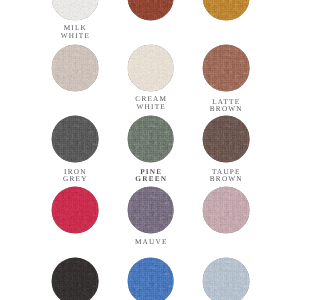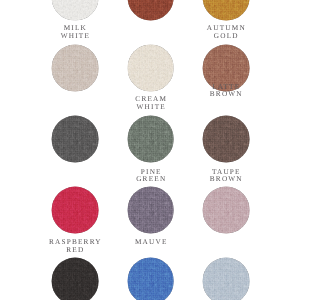--- a/index.html
+++ b/index.html
@@ -169,24 +169,20 @@
         <svg class="tex">
             <rect width="100%" height="100%" filter="url(#nzV)"></rect>
           </svg>
       </div>
       <div class="ovl" style="opacity:.13">
         <svg class="tex">
             <rect width="100%" height="100%" filter="url(#nzH)"></rect>
           </svg>
       </div>
     </div>
-    <div class="label" style="top: 28.2px;">
-      <span class="ln">AUTUMN</span>
-      <span class="ln">GOLD</span>
-    </div>
   </div>
   <div class="cell" style="left: 24.8px; top: 67.9px;">
     <div class="swatch" style="background: rgb(210, 197, 188);">
       <div class="ovl weave-layer">
         <svg class="tex">
             <rect width="100%" height="100%" fill="url(#wv)" filter="url(#soften)"></rect>
           </svg>
       </div>
       <div class="grain">
         <svg class="tex">
@@ -279,21 +275,21 @@
         <svg class="tex">
             <rect width="100%" height="100%" filter="url(#nzV)"></rect>
           </svg>
       </div>
       <div class="ovl" style="opacity:.13">
         <svg class="tex">
             <rect width="100%" height="100%" filter="url(#nzH)"></rect>
           </svg>
       </div>
     </div>
-    <div class="label" style="top: 16px; text-align: center;">
+    <div class="label" style="top: 31px; text-align: center;">
       <span class="ln">LATTE</span>
       <span class="ln">BROWN</span>
     </div>
   </div>
   <div class="cell" style="left: 24.8px; top: 138.9px;">
     <div class="swatch" style="background: rgb(89, 88, 88);">
       <div class="ovl weave-layer">
         <svg class="tex">
             <rect width="100%" height="100%" fill="url(#wv)" filter="url(#soften)"></rect>
           </svg>
@@ -317,20 +313,24 @@
         <svg class="tex">
             <rect width="100%" height="100%" filter="url(#nzV)"></rect>
           </svg>
       </div>
       <div class="ovl" style="opacity:.13">
         <svg class="tex">
             <rect width="100%" height="100%" filter="url(#nzH)"></rect>
           </svg>
       </div>
     </div>
+    <div class="label" style="top: 29.8px;">
+      <span class="ln">IRON</span>
+      <span class="ln">GREY</span>
+    </div>
   </div>
   <div class="cell" style="left: 100.7px; top: 138.9px;">
     <div class="swatch" style="background: rgb(111, 121, 111);">
       <div class="ovl weave-layer">
         <svg class="tex">
             <rect width="100%" height="100%" fill="url(#wv)" filter="url(#soften)"></rect>
           </svg>
       </div>
       <div class="grain">
         <svg class="tex">
@@ -351,21 +351,21 @@
         <svg class="tex">
             <rect width="100%" height="100%" filter="url(#nzV)"></rect>
           </svg>
       </div>
       <div class="ovl" style="opacity:.13">
         <svg class="tex">
             <rect width="100%" height="100%" filter="url(#nzH)"></rect>
           </svg>
       </div>
     </div>
-    <div class="label" style="top: 29.8px;">
+    <div class="label" style="top: 29.8px; font-weight: bold;">
       <span class="ln">PINE</span>
       <span class="ln">GREEN</span>
     </div>
   </div>
   <div class="cell" style="left: 175.75px; top: 138.9px;">
     <div class="swatch" style="background: rgb(107, 85, 78);">
       <div class="ovl weave-layer">
         <svg class="tex">
             <rect width="100%" height="100%" fill="url(#wv)" filter="url(#soften)"></rect>
           </svg>
@@ -427,24 +427,20 @@
         <svg class="tex">
             <rect width="100%" height="100%" filter="url(#nzV)"></rect>
           </svg>
       </div>
       <div class="ovl" style="opacity:.13">
         <svg class="tex">
             <rect width="100%" height="100%" filter="url(#nzH)"></rect>
           </svg>
       </div>
     </div>
-    <div class="label" style="top: 29.3px;">
-      <span class="ln">RASPBERRY</span>
-      <span class="ln">RED</span>
-    </div>
   </div>
   <div class="cell" style="left: 100.7px; top: 209.8px;">
     <div class="swatch" style="background: rgb(120, 110, 129);">
       <div class="ovl weave-layer">
         <svg class="tex">
             <rect width="100%" height="100%" fill="url(#wv)" filter="url(#soften)"></rect>
           </svg>
       </div>
       <div class="grain">
         <svg class="tex">

